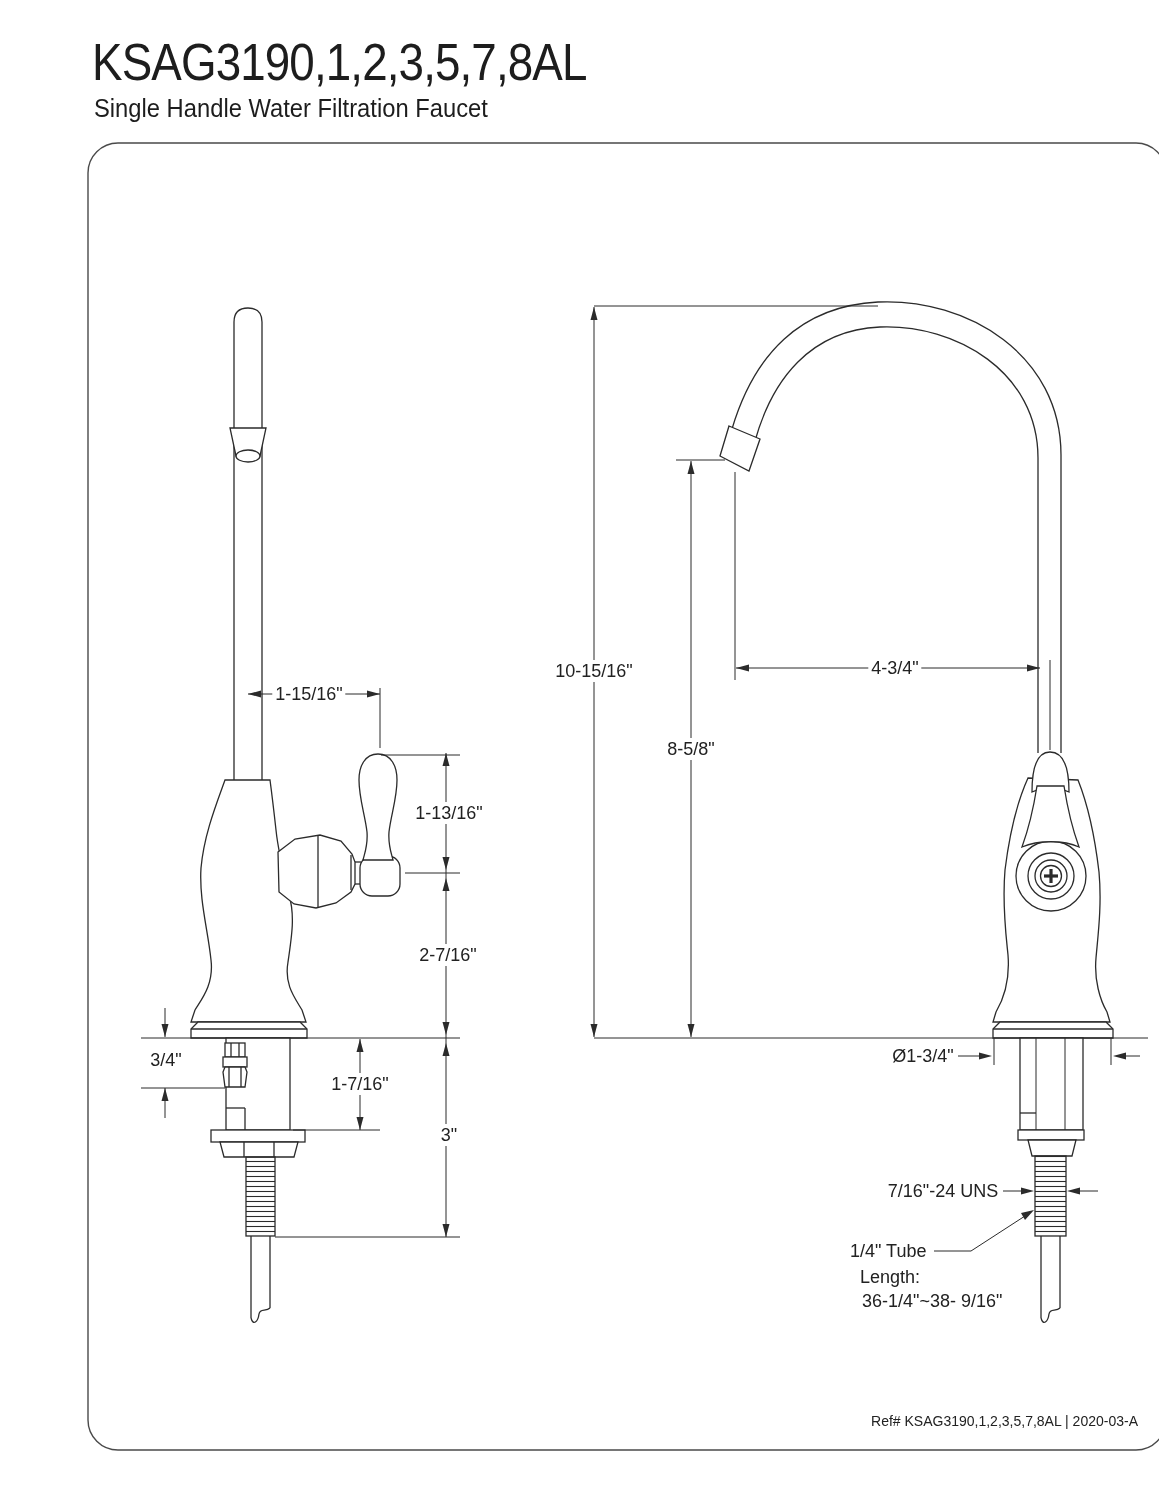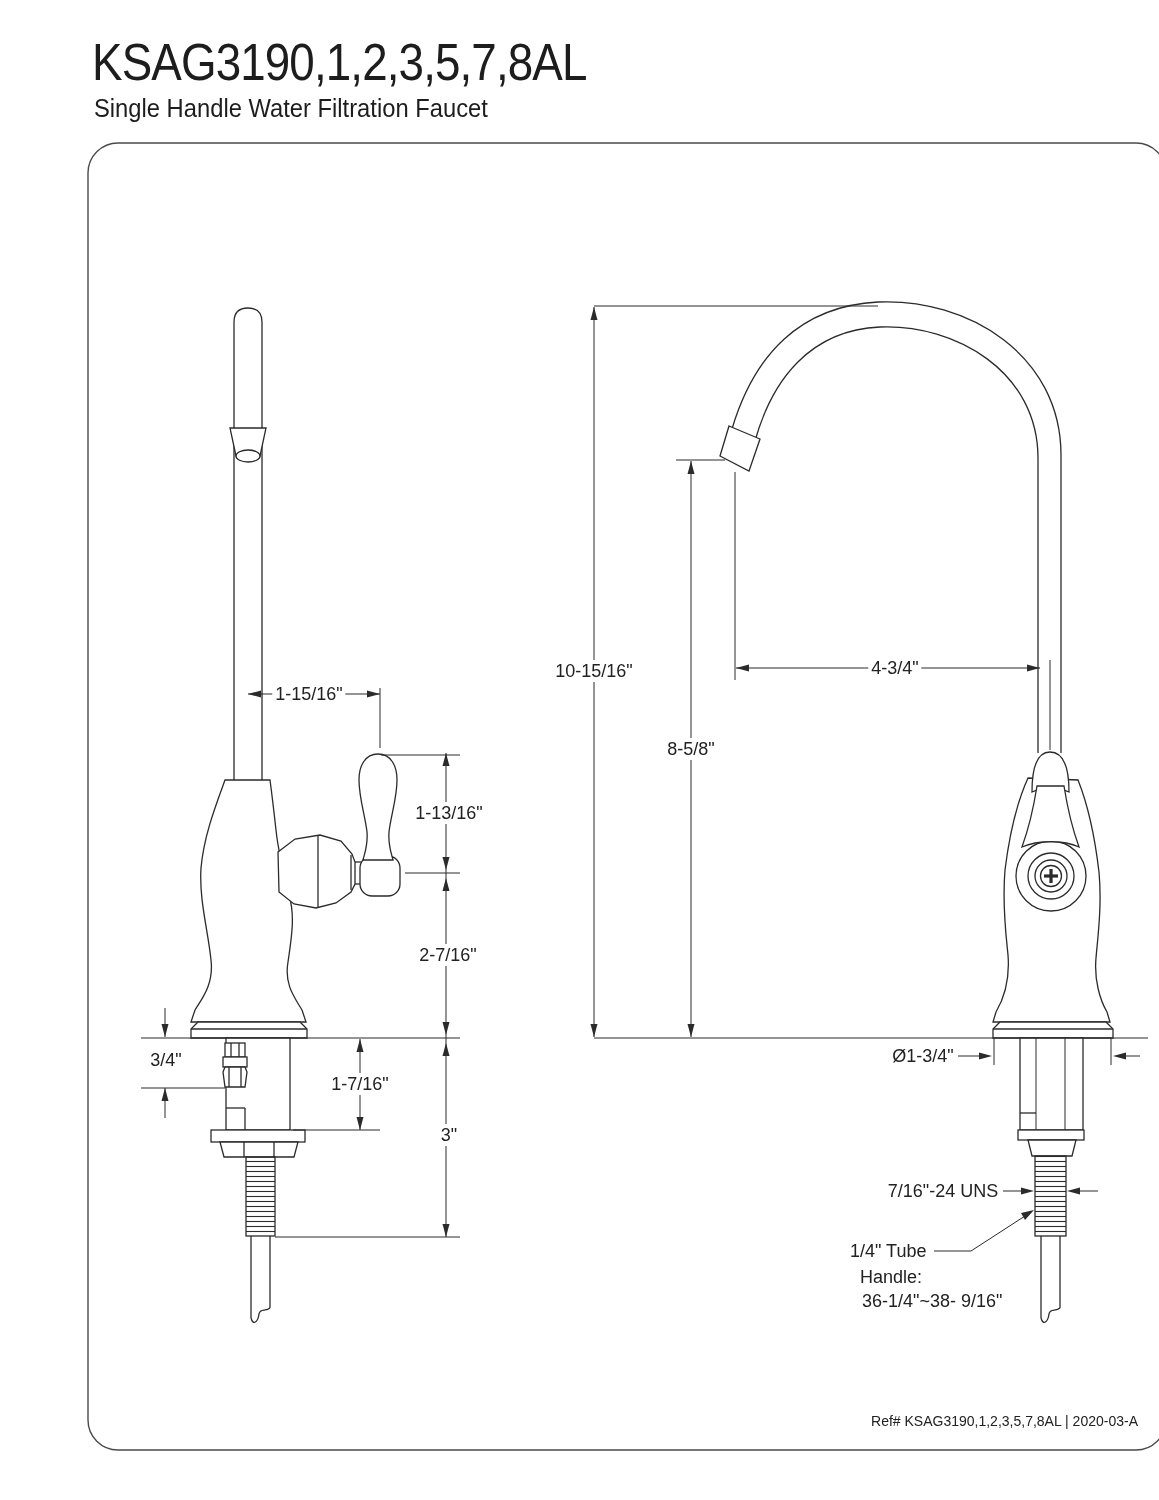--- a/index.html
+++ b/index.html
@@ -207,17 +207,17 @@
   <div class="dim" style="left:312px;top:1084px">1-7/16"</div>
   <div class="dim" style="left:401px;top:1135px">3"</div>
 
   <div class="dim" style="left:546px;top:671px">10-15/16"</div>
   <div class="dim" style="left:643px;top:749px">8-5/8"</div>
   <div class="dim" style="left:847px;top:668px">4-3/4"</div>
   <div class="dim" style="left:875px;top:1056px">Ø1-3/4"</div>
   <div class="dim" style="left:895px;top:1191px">7/16"-24 UNS</div>
 
   <div class="dim left-align" style="left:799px;top:1251px">1/4" Tube</div>
-  <div class="dim left-align" style="left:809px;top:1277px">Handle:</div>
+  <div class="dim left-align" style="left:809px;top:1277px">Length:</div>
   <div class="dim left-align" style="left:811px;top:1301px">36-1/4"~38- 9/16"</div>
 
   <div class="footer-ref">Ref# KSAG3190,1,2,3,5,7,8AL | 2020-03-A</div>
 </div>
 
 </body></html>

